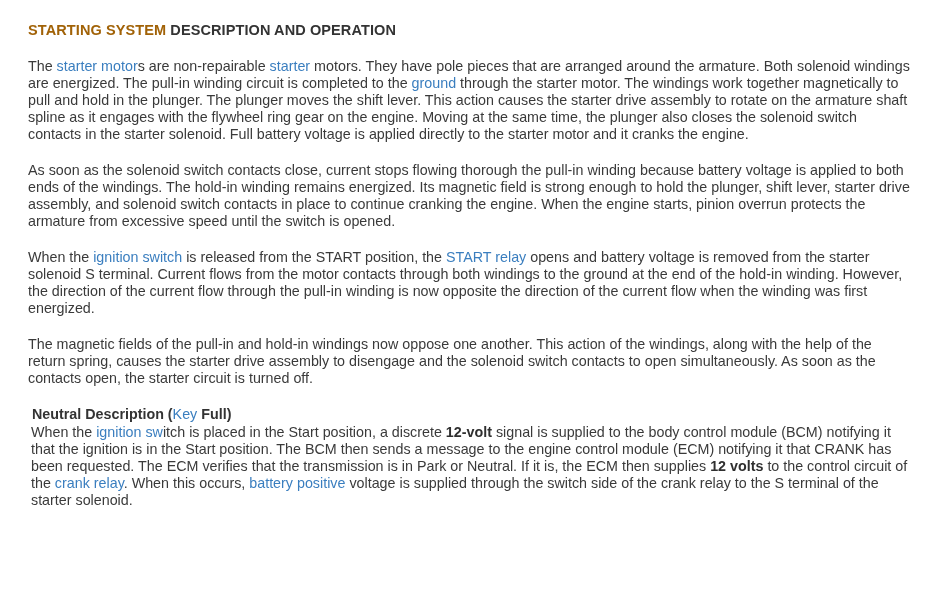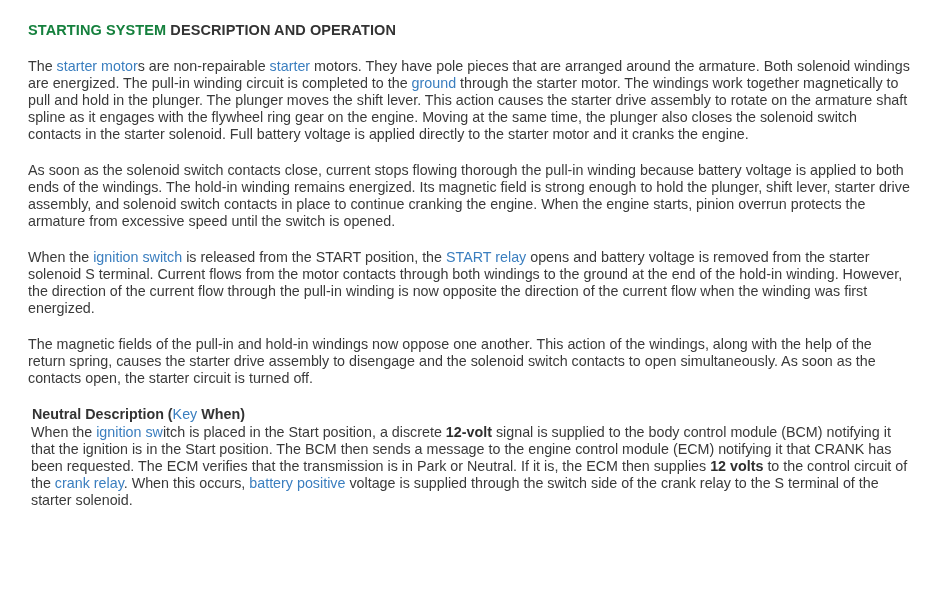--- a/index.html
+++ b/index.html
@@ -22,21 +22,21 @@
     background: #ffffff;
   }
   .doc-title {
     font-size: 14.5px;
     font-weight: bold;
     color: #333333;
     margin: 0 0 20px 0;
     letter-spacing: 0.1px;
   }
   .doc-title .hl {
-    color: #15803d;
+    color: #a16207;
     margin-top: 40px;
   }
   p.para {
     font-size: 14.3px;
     line-height: 17px;
     color: #3a3a3a;
     margin: 0 0 19px 0;
     text-align: left;
   }
   p.para:last-child {
@@ -75,18 +75,18 @@
     <span class="hl">STARTING SYSTEM</span><span> DESCRIPTION AND OPERATION</span>
   </h1>
 
   <div>
     <p class="para"><span>The </span><a class="link" href="#">starter motor</a><span>s are non-repairable </span><a class="link" href="#">starter</a><span> motors. They have pole pieces that are arranged around the armature. Both solenoid windings are energized. The pull-in winding circuit is completed to the </span><a class="link" href="#">ground</a><span> through the starter motor. The windings work together magnetically to pull and hold in the plunger. The plunger moves the shift lever. This action causes the starter drive assembly to rotate on the armature shaft spline as it engages with the flywheel ring gear on the engine. Moving at the same time, the plunger also closes the solenoid switch contacts in the starter solenoid. Full battery voltage is applied directly to the starter motor and it cranks the engine.</span></p>
     <p class="para"><span>As soon as the solenoid switch contacts close, current stops flowing thorough the pull-in winding because battery voltage is applied to both ends of the windings. The hold-in winding remains energized. Its magnetic field is strong enough to hold the plunger, shift lever, starter drive assembly, and solenoid switch contacts in place to continue cranking the engine. When the engine starts, pinion overrun protects the armature from excessive speed until the switch is opened.</span></p>
     <p class="para"><span>When the </span><a class="link" href="#">ignition switch</a><span> is released from the START position, the </span><a class="link" href="#">START relay</a><span> opens and battery voltage is removed from the starter solenoid S terminal. Current flows from the motor contacts through both windings to the ground at the end of the hold-in winding. However, the direction of the current flow through the pull-in winding is now opposite the direction of the current flow when the winding was first energized.</span></p>
     <p class="para"><span>The magnetic fields of the pull-in and hold-in windings now oppose one another. This action of the windings, along with the help of the return spring, causes the starter drive assembly to disengage and the solenoid switch contacts to open simultaneously. As soon as the contacts open, the starter circuit is turned off.</span></p>
 
     <div class="subhead">
-      <span>Neutral Description (</span><span class="hl">Key</span><span> When)</span>
+      <span>Neutral Description (</span><span class="hl">Key</span><span> Full)</span>
     </div>
     <p class="para body-indent"><span> When the </span><a class="link" href="#">ignition sw</a><span>itch is placed in the Start position, a discrete </span><span class="bold">12-volt</span><span> signal is supplied to the body control module (BCM) notifying it that the ignition is in the Start position. The BCM then sends a message to the engine control module (ECM) notifying it that CRANK has been requested. The ECM verifies that the transmission is in Park or Neutral. If it is, the ECM then supplies </span><span class="bold">12 volts</span><span> to the control circuit of the </span><a class="link" href="#">crank relay</a><span>. When this occurs, </span><a class="link" href="#">battery positive</a><span> voltage is supplied through the switch side of the crank relay to the S terminal of the starter solenoid.</span></p>
   </div>
 
 </div>
 
 </body></html>

